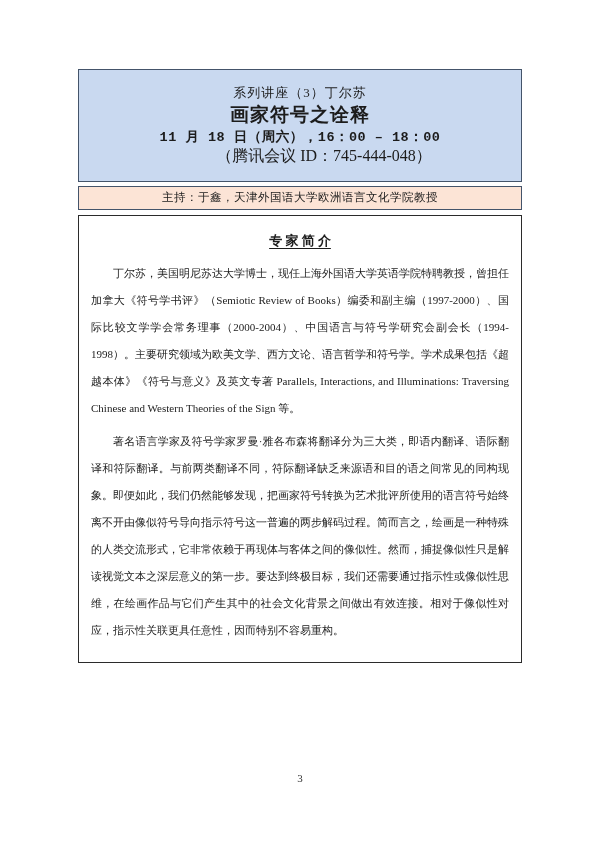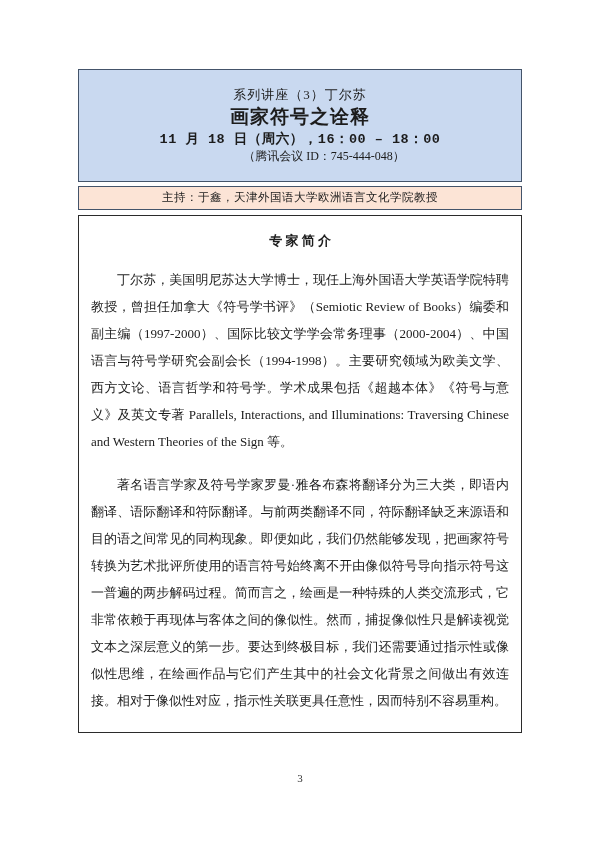--- a/index.html
+++ b/index.html
@@ -55,21 +55,21 @@
     font-weight: bold;
     letter-spacing: 1px;
   }
   .banner-datetime {
     font-size: 13.5px;
     font-weight: bold;
     letter-spacing: 0.5px;
     font-family: Liberation Mono, monospace;
   }
   .banner-meeting {
-    font-size: 12px;
+    font-size: 16px;
     margin-left: 48px;
   }
   .host-box {
     border: 1px solid #44546a;
     background: #fce4d6;
     padding: 3px 0 4px 0;
     text-align: center;
     font-size: 11.5px;
     letter-spacing: 0.5px;
     margin-bottom: 5px;
@@ -79,28 +79,29 @@
     min-height: 432px;
     padding: 10px 12px 12px 12px;
   }
   .section-heading {
     text-align: center;
     font-weight: bold;
     font-size: 13px;
     margin: 6px 0 10px 0;
   }
   .section-heading span {
+    text-decoration: underline;
     text-underline-offset: 3px;
   }
   .body-para {
-    font-size: 13px;
+    font-size: 11px;
     line-height: 27px;
     text-align: justify;
     text-indent: 2em;
-    margin: 16px 0 6px 0;
+    margin: 0 0 6px 0;
   }
   .page-number {
     position: absolute;
     left: 0;
     width: 100%;
     top: 772px;
     text-align: center;
     font-size: 11px;
     color: #333;
   }

